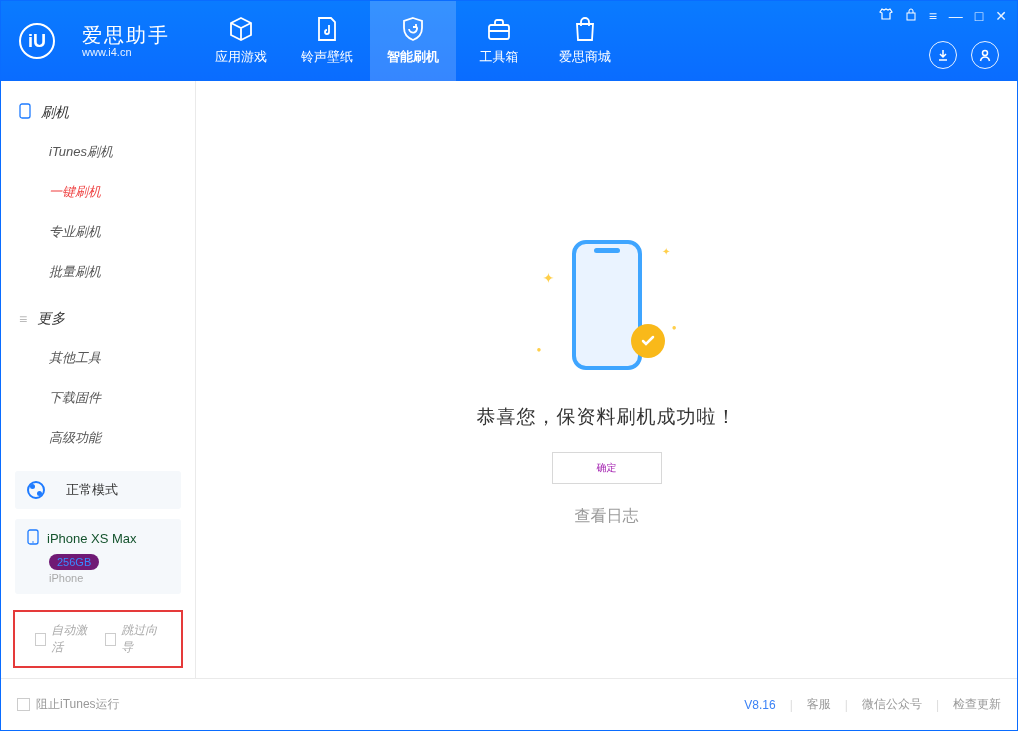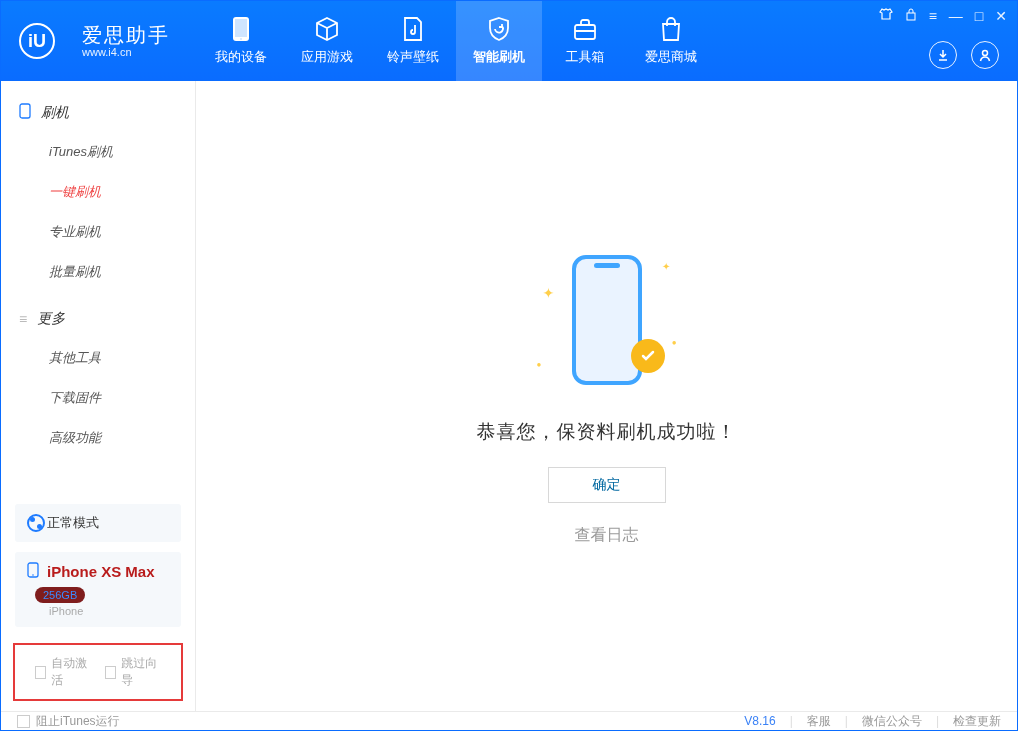--- a/index.html
+++ b/index.html
@@ -27,78 +27,68 @@
 
 .body { flex: 1; display: flex; min-height: 0; }
 .sidebar { width: 195px; border-right: 1px solid #eaeaea; display: flex; flex-direction: column; font-size: 13px; color: #555; }
 .side-scroll { flex: 1; overflow: auto; padding-top: 12px; font-style: italic; }
 .side-section-head { display: flex; align-items: center; gap: 10px; padding: 10px 18px; color: #333; font-size: 14px; }
 .side-item { padding: 11px 18px 11px 48px; cursor: pointer; color: #555; }
 .side-item.active { color: #ef4444; }
 
 .device-cards { padding: 8px 14px; display: flex; flex-direction: column; gap: 10px; }
 .card { background: #f5f8fb; border-radius: 3px; padding: 10px 12px; }
-.mode-row { display: flex; align-items: center; gap: 2px; color: #333; font-size: 13px; }
+.mode-row { display: flex; align-items: center; gap: 21px; color: #333; font-size: 13px; }
 .mode-dot { width: 18px; height: 18px; border: 2px solid #1e7bff; border-radius: 50%; position: relative; }
 .mode-dot:before, .mode-dot:after { content: ""; position: absolute; background: #1e7bff; border-radius: 50%; }
 .mode-dot:before { width: 5px; height: 5px; left: 1px; top: 1px; }
 .mode-dot:after { width: 5px; height: 5px; right: 1px; bottom: 1px; }
-.dev-title { display: flex; align-items: center; gap: 8px; color: #b91c1c; font-weight: 700; font-size: 15px; }
-.dev-badge { display: inline-block; background: #7f1d1d; color: #3a8bff; padding: 2px 8px; border-radius: 10px; font-size: 11px; margin: 6px 0 2px 8px; }
+.dev-title { display: flex; align-items: center; gap: 8px; color: #14532d; font-weight: 400; font-size: 13px; }
+.dev-badge { display: inline-block; background: #701a75; color: #3a8bff; padding: 2px 8px; border-radius: 10px; font-size: 11px; margin: 6px 0 2px 22px; }
 .dev-sub { color: #aaa; font-size: 11px; margin-left: 22px; }
 
-.options-box { border: 2px solid #e53a3a; margin: 8px 12px 10px 12px; padding: 10px 20px; display: flex; gap: 14px; align-items: center; font-size: 12px; color: #aaa; }
+.options-box { border: 2px solid #e53a3a; margin: 8px 12px 10px 12px; padding: 10px 20px; display: flex; gap: 14px; align-items: center; font-size: 12px; color: #aaa; font-style: italic; }
 .chk { width: 13px; height: 13px; border: 1px solid #ccc; display: inline-block; }
 
 
 .main { flex: 1; display: flex; flex-direction: column; align-items: center; justify-content: center; gap: 22px; color: #444; position: relative; }
 .phone-illus { position: relative; width: 140px; height: 150px; }
 .phone-body { position: absolute; left: 35px; top: 8px; width: 70px; height: 130px; border: 4px solid #3fa5ff; border-radius: 14px; background: #eaf3ff; }
 .phone-body:before { content: ""; position: absolute; top: 4px; left: 50%; transform: translateX(-50%); width: 26px; height: 5px; background: #3fa5ff; border-radius: 3px; }
 .check-badge { position: absolute; right: 12px; bottom: 24px; width: 34px; height: 34px; background: #f9b91a; border-radius: 50%; display: flex; align-items: center; justify-content: center; }
 .sparkle { position: absolute; color: #ffcf4a; font-size: 14px; }
 .s1 { left: 6px; top: 38px; } .s2 { right: 6px; top: 14px; font-size: 10px; }
 .s3 { left: 0px; bottom: 28px; font-size: 8px; } .s4 { right: 0px; bottom: 50px; font-size: 8px; }
 
 .success-msg { font-size: 19px; color: #333; letter-spacing: 1px; }
-.ok-btn { border: 1px solid #d8d8d8; background: #fff; padding: 8px 44px; font-size: 14px; color: #0369a1; cursor: pointer; }
+.ok-btn { border: 1px solid #d8d8d8; background: #fff; padding: 8px 44px; font-size: 10px; color: #a21caf; cursor: pointer; }
 .view-log { color: #9a9a9a; font-size: 16px; cursor: pointer; }
 
 
-.footer { height: 19px; border-top: 1px solid #eaeaea; display: flex; align-items: center; padding: 0 16px; font-size: 12px; color: #999; }
+.footer { height: 52px; border-top: 1px solid #eaeaea; display: flex; align-items: center; padding: 0 16px; font-size: 12px; color: #999; }
 .footer .left { display: flex; align-items: center; gap: 6px; }
 .footer .right { margin-left: auto; display: flex; align-items: center; gap: 14px; }
 .footer .sep { color: #ddd; }
 .footer a { color: #999; cursor: pointer; }
 </style>
 </head>
 <body>
 
 <div class="app-window">
 
   <div class="header">
     <div class="logo-area">
       <div class="logo-circle">iU</div>
       <div class="logo-text">
         <div class="t1">爱思助手</div>
         <div class="t2">www.i4.cn</div>
       </div>
     </div>
 
     <div class="top-tabs">
-      <div class="top-tab">
-        <span class="icon">
-            <svg width="20" height="26" viewBox="0 0 20 26">
-              <rect x="2" y="1" width="16" height="24" rx="3" fill="#fff"></rect>
-              <rect x="4" y="3" width="12" height="18" fill="#cfe5ff"></rect>
-              <circle cx="10" cy="23" r="1" fill="#cfe5ff"></circle>
-            </svg>
-          </span>
-        <span>我的设备</span>
-      </div>
       <div class="top-tab">
         <span class="icon">
             <svg width="26" height="26" viewBox="0 0 26 26">
               <path d="M13 2l10 5v12l-10 5L3 19V7z" fill="none" stroke="#fff" stroke-width="1.8"></path>
               <path d="M3 7l10 5 10-5M13 12v12" stroke="#fff" stroke-width="1.8" fill="none"></path>
             </svg>
           </span>
         <span>应用游戏</span>
       </div>
       <div class="top-tab">

